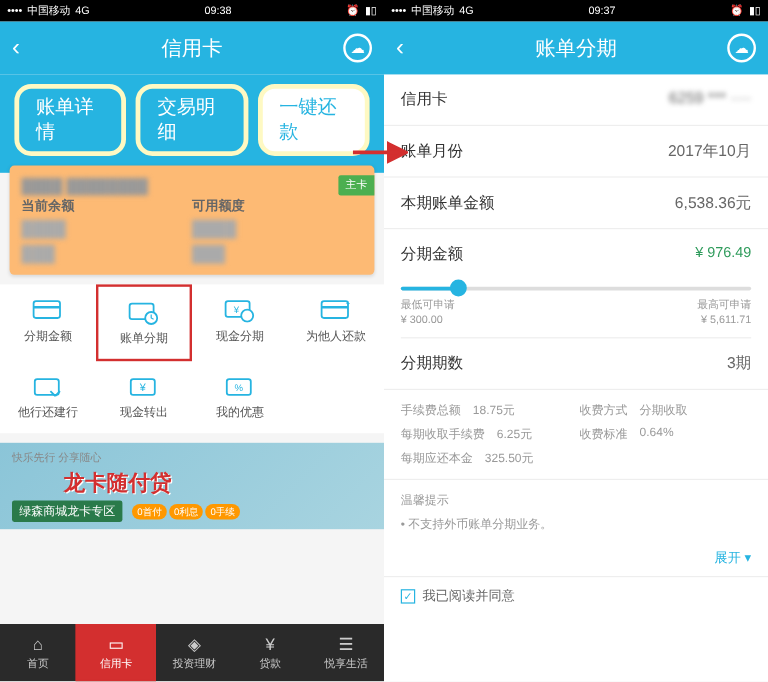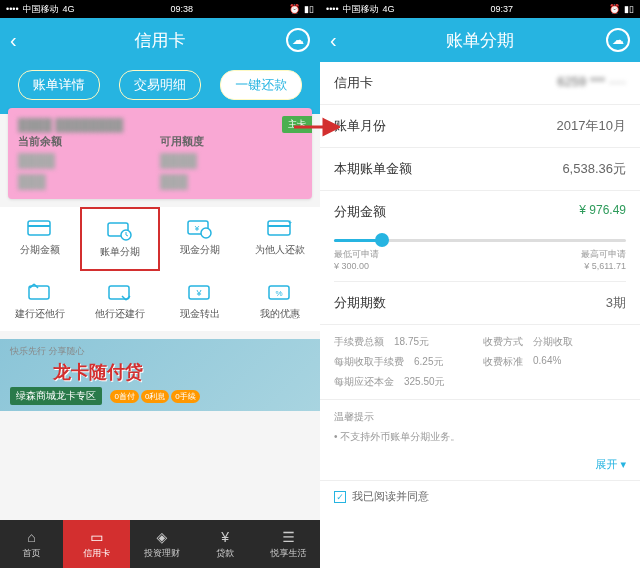--- a/index.html
+++ b/index.html
@@ -6,23 +6,23 @@
 body { background: #fff; width: 640px; height: 568px; display: flex; position: relative; }
 .phone { width: 320px; height: 568px; background: #f5f5f5; overflow: hidden; display: flex; flex-direction: column; }
 .phone-left { border-right: 0; }
 .status-bar { height: 18px; background: #000; color: #fff; font-size: 9px; display: flex; align-items: center; padding: 0 6px; justify-content: space-between; }
 .status-left { display: flex; align-items: center; gap: 4px; }
 .status-right { display: flex; align-items: center; gap: 4px; }
 .header { background: #26b4e1; color: #fff; height: 44px; display: flex; align-items: center; justify-content: center; position: relative; font-size: 17px; }
 .header-back { position: absolute; left: 10px; font-size: 20px; }
 .header-icon { position: absolute; right: 10px; width: 24px; height: 24px; border: 2px solid #fff; border-radius: 50%; display: flex; align-items: center; justify-content: center; font-size: 12px; }
 .tabs { background: #26b4e1; display: flex; justify-content: space-around; padding: 8px 12px 14px; gap: 8px; }
-.tab { border: 1px solid #fef9c3; border-radius: 14px; padding: 5px 14px; font-size: 13px; color: #fff; }
+.tab { border: 4px solid #fef9c3; border-radius: 14px; padding: 5px 14px; font-size: 16px; color: #fff; }
 .tab.active { background: #fff; color: #26b4e1; }
-.card-box { background: #f9a8d4; margin: -6px 8px 8px; border-radius: 4px; padding: 10px; box-shadow: 0 1px 3px rgba(0,0,0,0.1); position: relative; }
+.card-box { background: #fdba74; margin: -6px 8px 8px; border-radius: 4px; padding: 10px; box-shadow: 0 1px 3px rgba(0,0,0,0.1); position: relative; }
 .card-badge { position: absolute; right: 0; top: 8px; background: #4caf50; color: #fff; font-size: 9px; padding: 2px 6px; border-radius: 2px 0 0 2px; }
 .card-header { color: #999; font-size: 12px; filter: blur(2px); }
 .card-row { display: flex; margin-top: 2px; font-weight: bold; }
 .card-col { flex: 1; }
 .card-label { font-size: 11px; color: #666; }
 .card-val { font-size: 13px; color: #aaa; margin-top: 4px; filter: blur(2px); }
 .grid { display: grid; grid-template-columns: repeat(4, 1fr); background: #fff; margin: 0 0 8px; }
 .grid-item { display: flex; flex-direction: column; align-items: center; padding: 10px 4px; gap: 4px; }
 .grid-item.highlight { border: 2px solid #d32f2f; }
 .grid-icon { width: 28px; height: 22px; display: flex; align-items: center; justify-content: center; }
@@ -154,29 +154,20 @@
             <line x1="2" y1="9" x2="24" y2="9" stroke="#26b4e1" stroke-width="2"></line>
             <text x="22" y="8" font-size="7" fill="#26b4e1">+</text>
           </svg>
         </span>
       <span class="grid-label">为他人还款</span>
     </div>
     <div class="grid-item">
       <span class="grid-icon">
           <svg viewBox="0 0 28 22">
             <rect x="3" y="5" width="20" height="13" rx="2" fill="none" stroke="#26b4e1" stroke-width="1.5"></rect>
-            <path d="M8 3 L12 7 M8 3 L4 7" stroke="#26b4e1" stroke-width="1.5" fill="none"></path>
-          </svg>
-        </span>
-      <span class="grid-label">建行还他行</span>
-    </div>
-    <div class="grid-item">
-      <span class="grid-icon">
-          <svg viewBox="0 0 28 22">
-            <rect x="3" y="5" width="20" height="13" rx="2" fill="none" stroke="#26b4e1" stroke-width="1.5"></rect>
             <path d="M20 19 L16 15 M20 19 L24 15" stroke="#26b4e1" stroke-width="1.5" fill="none"></path>
           </svg>
         </span>
       <span class="grid-label">他行还建行</span>
     </div>
     <div class="grid-item">
       <span class="grid-icon">
           <svg viewBox="0 0 28 22">
             <rect x="3" y="5" width="20" height="13" rx="2" fill="none" stroke="#26b4e1" stroke-width="1.5"></rect>
             <text x="13" y="15" font-size="9" fill="#26b4e1" text-anchor="middle">¥</text>

